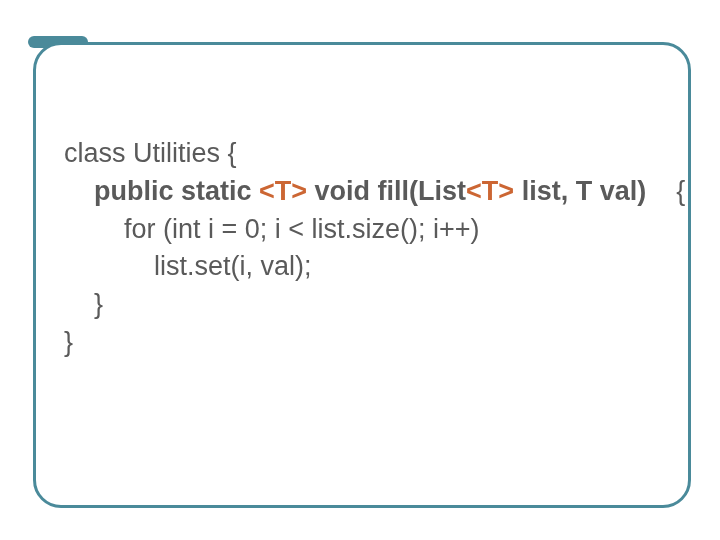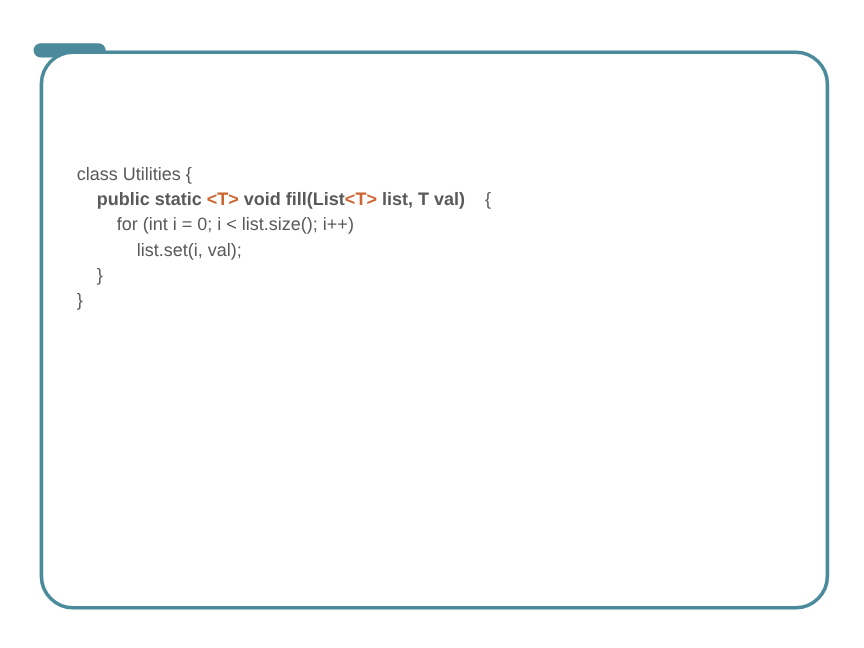--- a/index.html
+++ b/index.html
@@ -31,21 +31,21 @@
     left: 33px;
     width: 658px;
     height: 466px;
     border: 3px solid #4a8a9a;
     border-radius: 28px;
     box-sizing: border-box;
     background: #ffffff;
     padding: 90px 8px 0 28px;
   }
   .code-block {
-    font-size: 15px;
+    font-size: 27px;
     line-height: 1.4;
     color: #5a5a5a;
     white-space: pre;
   }
   .bold { font-weight: bold; }
   .accent { color: #cc6633; font-weight: bold; }
   .whitespace-pre { display: inline; }
 </style>
 </head>
 <body>

